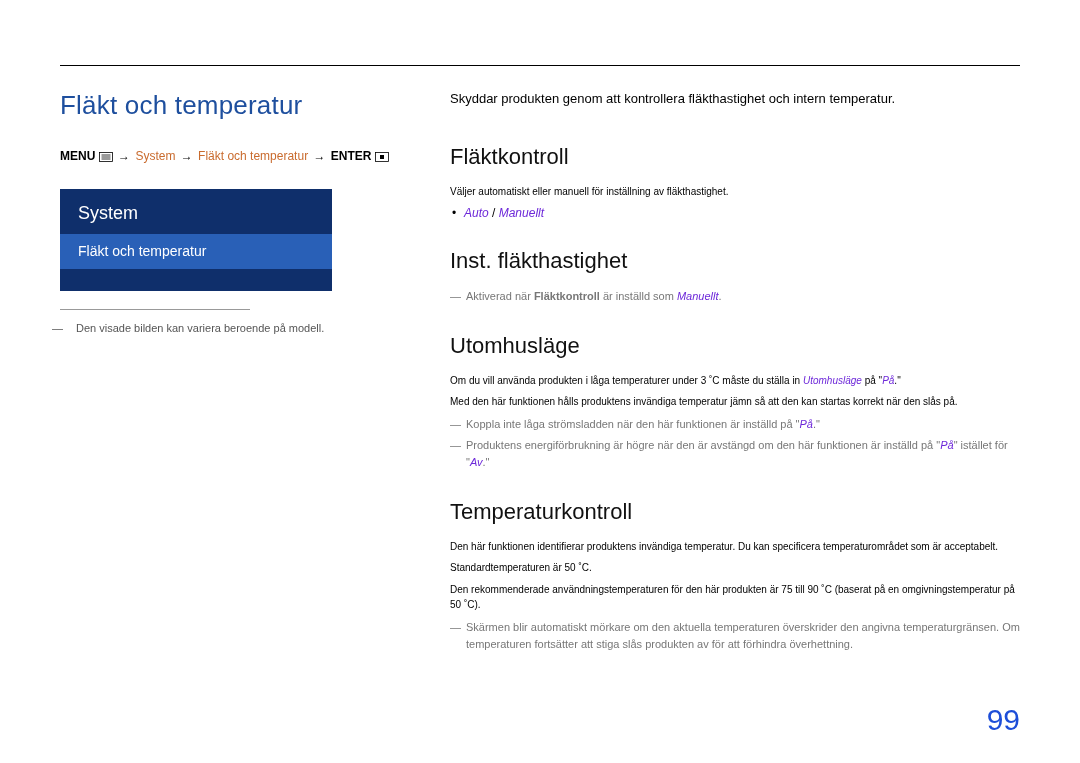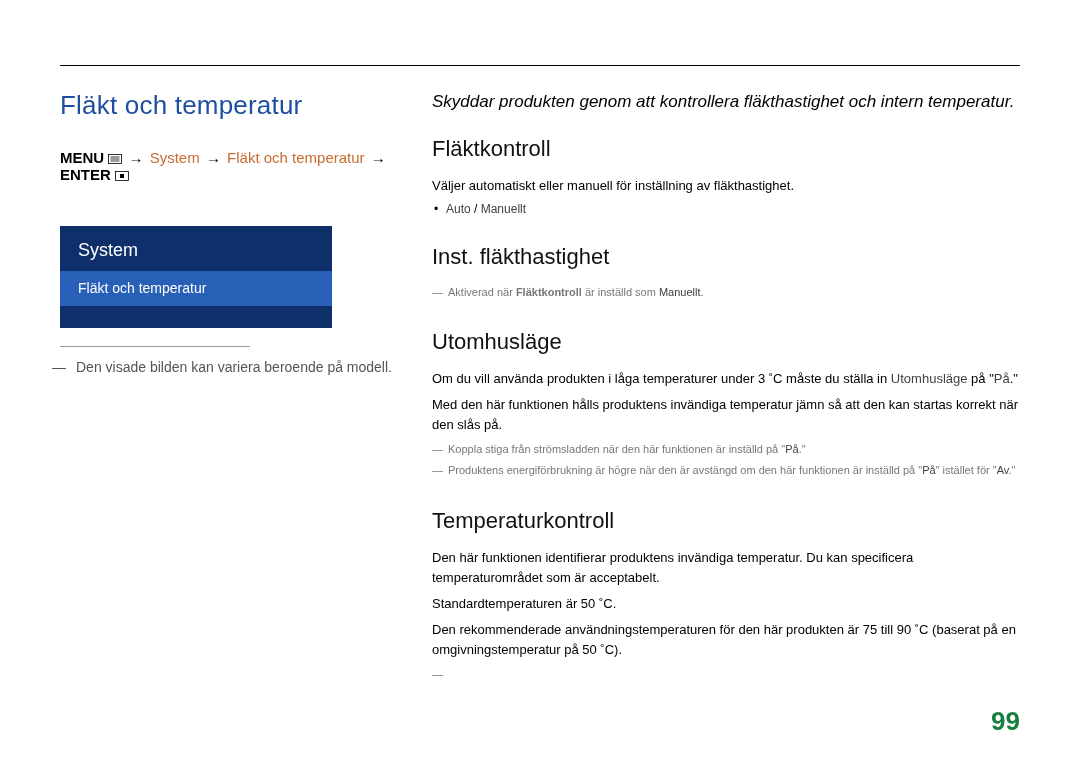--- a/index.html
+++ b/index.html
@@ -13,34 +13,34 @@
   }
   .page {
     padding: 65px 60px 0 60px;
   }
   .top-rule {
     border-top: 1px solid #000;
     margin-bottom: 24px;
   }
   .columns {
     display: flex;
-    gap: 36px;
+    gap: 54px;
   }
   .left-col { width: 336px; flex-shrink:0; }
   .right-col { flex: 1; }
   .page-title {
     color: #1e4f9e;
     font-size: 26px;
     font-weight: 400;
     margin-bottom: 28px;
     letter-spacing: 0.2px;
   }
   .breadcrumb {
-    font-size: 15px;
-    margin-bottom: 43px;
+    font-size: 12px;
+    margin-bottom: 26px;
   }
   .breadcrumb .menu-label { font-weight: bold; }
   .bc-menu-icon, .bc-enter-icon {
     display: inline-block;
     vertical-align: middle;
   }
   .bc-menu-icon svg, .bc-enter-icon svg { display:block; }
   .bc-arrow { margin: 0 2px; }
   .bc-orange { color: #c96b2e; }
   .menu-panel {
@@ -64,79 +64,78 @@
   .panel-spacer {
     height: 22px;
     background: #0f2f6b;
   }
   .left-divider {
     border-top: 1px solid #999;
     width: 190px;
     margin-bottom: 12px;
   }
   .left-note {
-    font-size: 14px;
+    font-size: 11px;
     color: #555;
     margin-left: 4px;
     text-indent: -12px;
     padding-left: 12px;
   }
   .left-note .dash { display:inline-block; width:12px; }
   .intro {
-    font-size: 17px;
-    margin-bottom: 22px;
+    font-size: 13px;
+    margin-bottom: 36px;
     line-height: 1.4;
-    font-style: italic;
   }
   .section-h {
     font-size: 22px;
     font-weight: 500;
     color: #111;
     margin-bottom: 14px;
   }
   .body-text {
-    font-size: 13px;
+    font-size: 10px;
     line-height: 1.55;
     margin-bottom: 6px;
   }
   .bullet {
     font-size: 12px;
     margin: 4px 0 6px 0;
     padding-left: 14px;
     position: relative;
   }
   .bullet::before {
     content: "•";
     position: absolute;
     left: 2px;
     top: 0;
     color: #000;
   }
-  .orange { color: #404040; }
+  .orange { color: #6d28d9; font-style: italic; }
   .note {
     font-size: 11px;
     color: #777;
     line-height: 1.55;
     padding-left: 16px;
     position: relative;
     margin-bottom: 4px;
   }
   .note .dash {
     position: absolute;
     left: 0;
     top: 0;
   }
   .section-block { margin-bottom: 28px; margin-top: 8px; }
   .page-number {
     position: absolute;
     right: 60px;
     bottom: 26px;
-    font-size: 26px;
-    color: #15803d;
-    font-weight: 700;
+    font-size: 30px;
+    color: #1d4ed8;
+    font-weight: 400;
   }
 </style>
 </head>
 <body>
 
 <div class="page">
   <div class="top-rule"></div>
   <div class="columns">
 
     <div class="left-col">
@@ -198,35 +197,36 @@
       </div>
 
       <div class="section-block">
         <h2 class="section-h">Utomhusläge</h2>
         <p class="body-text">
           <span>Om du vill använda produkten i låga temperaturer under 3 ˚C måste du ställa in </span><span class="orange">Utomhusläge</span><span> på "</span><span class="orange">På</span><span>."</span>
         </p>
         <p class="body-text">Med den här funktionen hålls produktens invändiga temperatur jämn så att den kan startas korrekt när den slås på.</p>
         <div class="note">
           <span class="dash">―</span>
-          <span>Koppla stiga från strömsladden när den här funktionen är inställd på "</span><span class="orange">På</span><span>."</span>
+          <span>Koppla inte låga strömsladden när den här funktionen är inställd på "</span><span class="orange">På</span><span>."</span>
         </div>
         <div class="note">
           <span class="dash">―</span>
           <span>Produktens energiförbrukning är högre när den är avstängd om den här funktionen är inställd på "</span><span class="orange">På</span><span>" istället för "</span><span class="orange">Av</span><span>."</span>
         </div>
       </div>
 
       <div class="section-block">
         <h2 class="section-h">Temperaturkontroll</h2>
         <p class="body-text">Den här funktionen identifierar produktens invändiga temperatur. Du kan specificera temperaturområdet som är acceptabelt.</p>
         <p class="body-text">Standardtemperaturen är 50 ˚C.</p>
         <p class="body-text">Den rekommenderade användningstemperaturen för den här produkten är 75 till 90 ˚C (baserat på en omgivningstemperatur på 50 ˚C).</p>
         <div class="note">
           <span class="dash">―</span>
+          <span>Skärmen blir automatiskt mörkare om den aktuella temperaturen överskrider den angivna temperaturgränsen. Om temperaturen fortsätter att stiga slås produkten av för att förhindra överhettning.</span>
         </div>
       </div>
 
     </div>
   </div>
 </div>
 
 <div class="page-number">99</div>
 
 </body></html>

